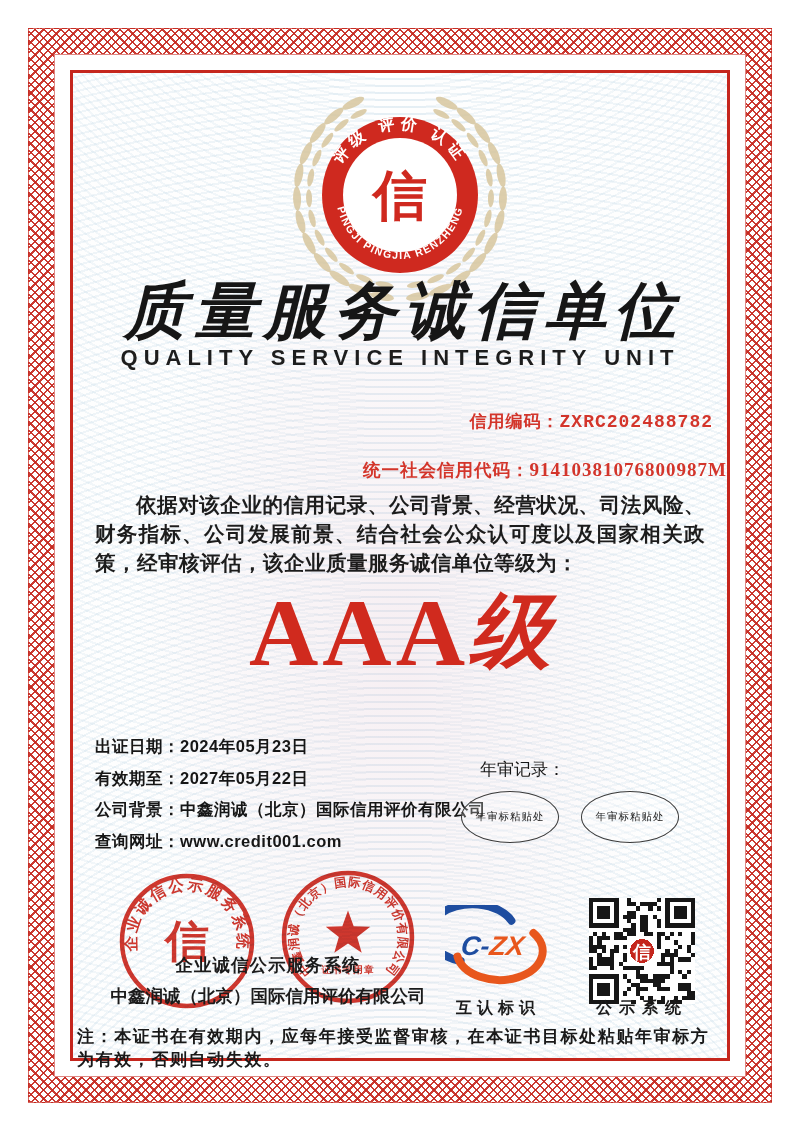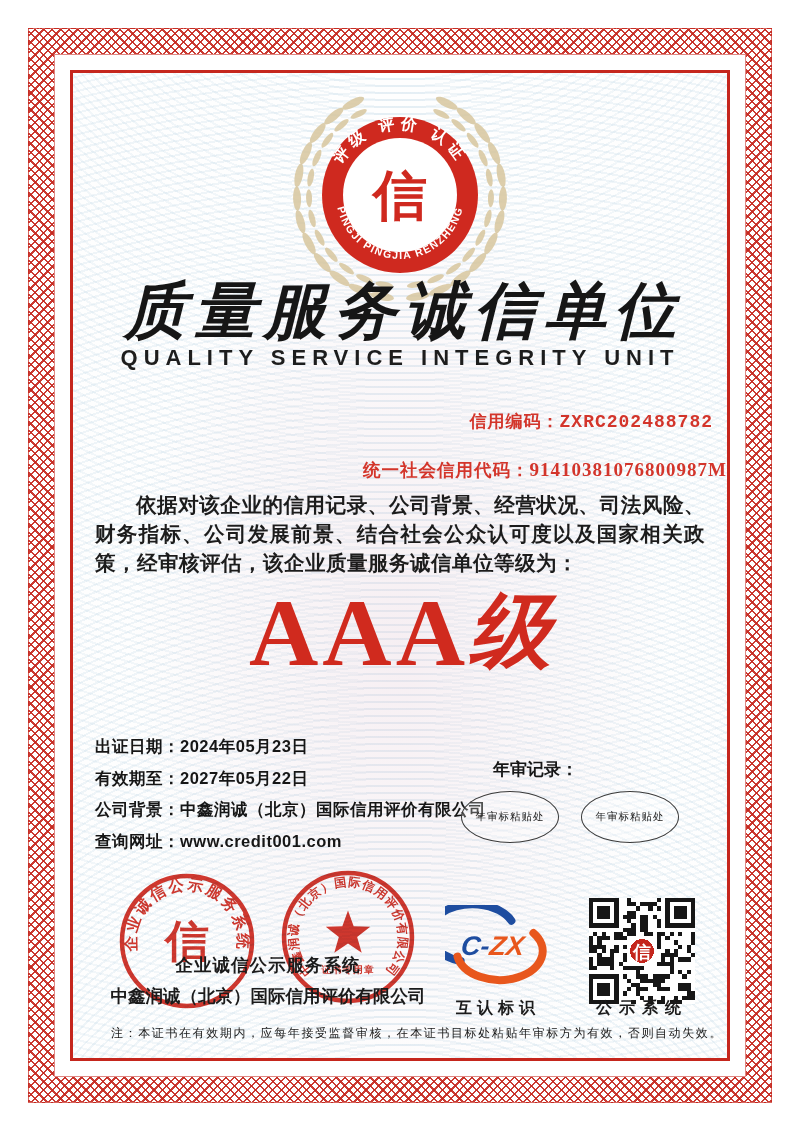--- a/index.html
+++ b/index.html
@@ -45,21 +45,21 @@
     line-height:29px;text-align:justify;text-indent:2em;letter-spacing:.5px;}
 
   .grade{left:0;right:0;top:504px;text-align:center;color:#d02a1e;}
   .grade .aaa{font-family:"Liberation Serif","DejaVu Serif",serif;font-size:96px;font-weight:bold;letter-spacing:4px;}
   .grade .lvl{font-size:82px;font-weight:bold;font-style:italic;letter-spacing:0;vertical-align:6px;}
 
   .details{left:22px;top:663px;}
   .detail-row{font-size:16.5px;font-weight:bold;color:#161616;margin-bottom:9.5px;letter-spacing:.5px;}
   .detail-row .v{font-weight:bold;}
 
-  .annual-label{left:420px;top:685px;font-size:17px;font-weight:bold;color:#161616;}
+  .annual-label{left:407px;top:685px;font-size:17px;font-weight:normal;color:#161616;}
   .oval{width:96px;height:50px;border:1.5px solid #3a3a3a;border-radius:50%;
     display:flex;align-items:center;justify-content:center;font-size:10.5px;color:#222;letter-spacing:1px;background:rgba(255,255,255,.25);}
   .oval1{left:388px;top:718px;}
   .oval2{left:508px;top:718px;}
 
   .seal{mix-blend-mode:multiply;opacity:.93;}
   .seal-ring-text{font-weight:bold;fill:#cf291f;}
   .seal1{left:44px;top:798px;width:140px;height:140px;}
   .seal2{left:207px;top:796px;width:136px;height:136px;}
 
@@ -68,21 +68,21 @@
   .org-lines .l2{font-size:17.5px;font-weight:bold;letter-spacing:0;margin-top:7px;}
 
   .czx{left:372px;top:832px;width:104px;height:86px;}
   .mutual-label{left:360px;top:925px;width:130px;text-align:center;font-size:16px;font-weight:bold;
     color:#1b1b1b;letter-spacing:5px;}
 
   .qr{left:516px;top:825px;width:106px;height:106px;}
   .qr-label{left:508px;top:925px;width:122px;text-align:center;font-size:16px;font-weight:bold;
     color:#1b1b1b;letter-spacing:7px;}
 
-  .note{left:4px;width:646px;top:952px;text-align:right;font-size:12px;font-weight:normal;
+  .note{left:4px;width:646px;top:952px;text-align:left;font-size:17px;font-weight:bold;
     color:#191919;letter-spacing:1.6px;}
 </style>
 </head>
 <body>
 
 <div class="certificate">
   <div class="lattice"></div>
   <div class="lattice-cover"></div>
 
   <div class="frame">

